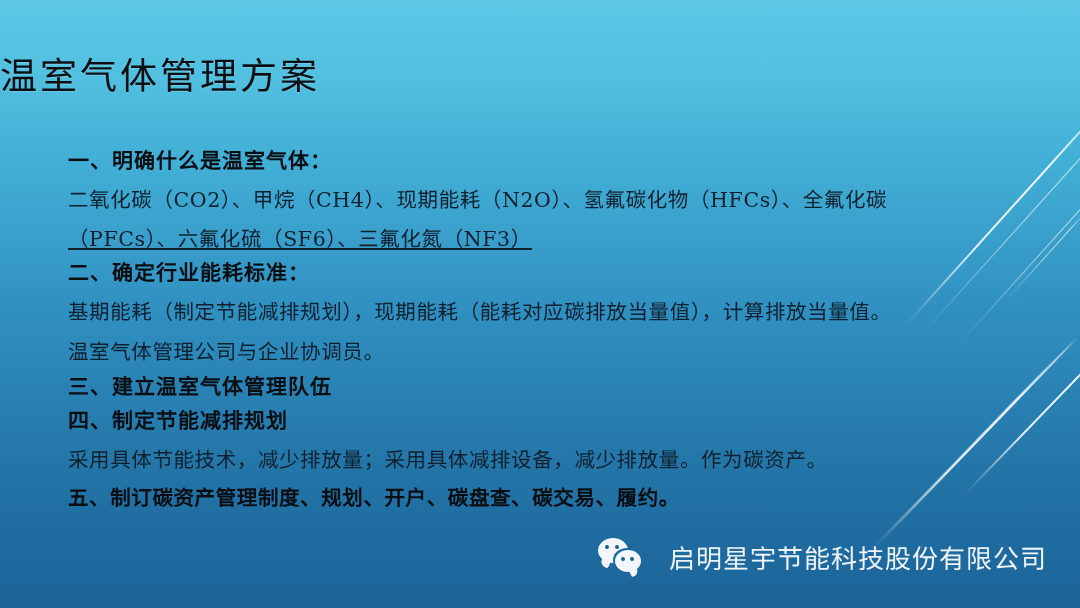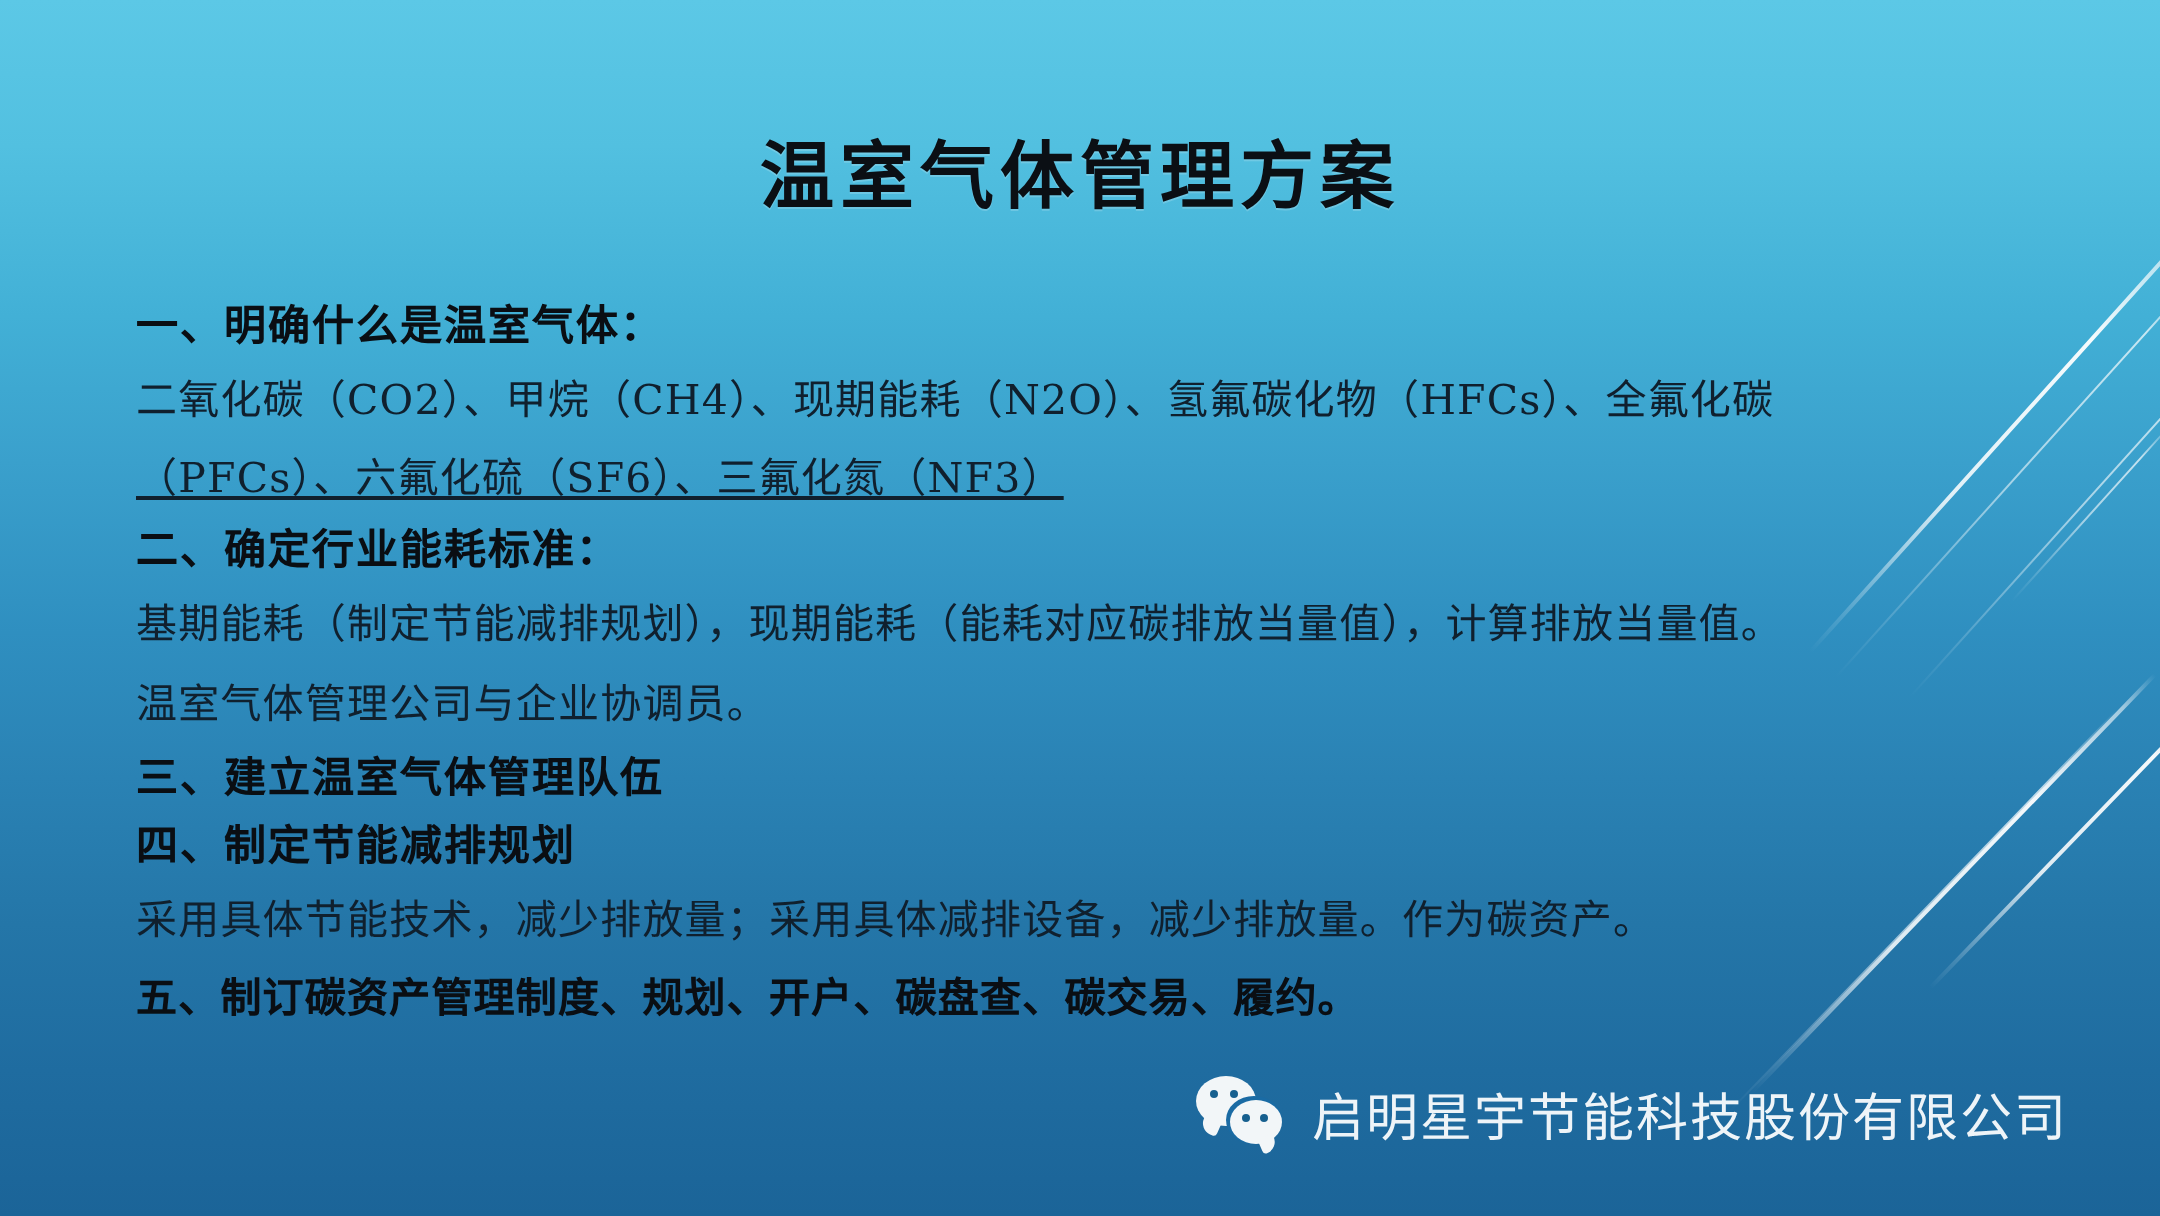--- a/index.html
+++ b/index.html
@@ -62,45 +62,44 @@
   .s2 { left: 918px;  top: 338px; width: 290px; transform: rotate(-48deg); }
   .s3 { left: 955px;  top: 348px; width: 270px; transform: rotate(-48deg); }
   .s4 { left: 965px;  top: 493px; width: 230px; transform: rotate(-46deg); }
   .s5 { left: 876px;  top: 545px; width: 290px; transform: rotate(-46deg); }
   .s6 { left: 864px;  top: 556px; width: 280px; transform: rotate(-46deg); }
   .s7 { left: 1006px; top: 300px; width: 120px; transform: rotate(-48deg); }
 
   
   .title {
     position: absolute;
-    top: 58px;
+    top: 46px;
     left: 0;
     right: 0;
-    text-align: center;
     font-family: "DejaVu Sans", "Liberation Sans", sans-serif;
-    font-weight: 700;
+    font-weight: 400;
     font-size: 37px;
     letter-spacing: 3px;
     color: #0b0f14;
     text-shadow: 0 1px 0 rgba(255,255,255,0.18);
   }
 
   
   .content {
     position: absolute;
     left: 68px;
     right: 30px;
     top: 146px;
   }
   .line {
     color: #0e1620;
     white-space: nowrap;
   }
   .line.heading {
-    font-family: Liberation Serif, serif;
+    font-family: Liberation Mono, monospace;
     font-weight: 700;
     font-size: 21px;
     letter-spacing: 1px;
     height: 34px;
     line-height: 34px;
     color: #0a0e13;
   }
   .line.body {
     font-family: "DejaVu Serif", "Liberation Serif", serif;
     font-weight: 400;
@@ -122,21 +121,21 @@
     letter-spacing: 0.6px;
   }
 
   
   .watermark {
     position: absolute;
     left: 598px;
     top: 536px;
     display: flex;
     align-items: center;
-    gap: 12px;
+    gap: 25px;
   }
   .wechat-icon {
     width: 46px;
     height: 40px;
     position: relative;
     flex: none;
   }
   .bubble {
     position: absolute;
     background: #f2f6f8;

